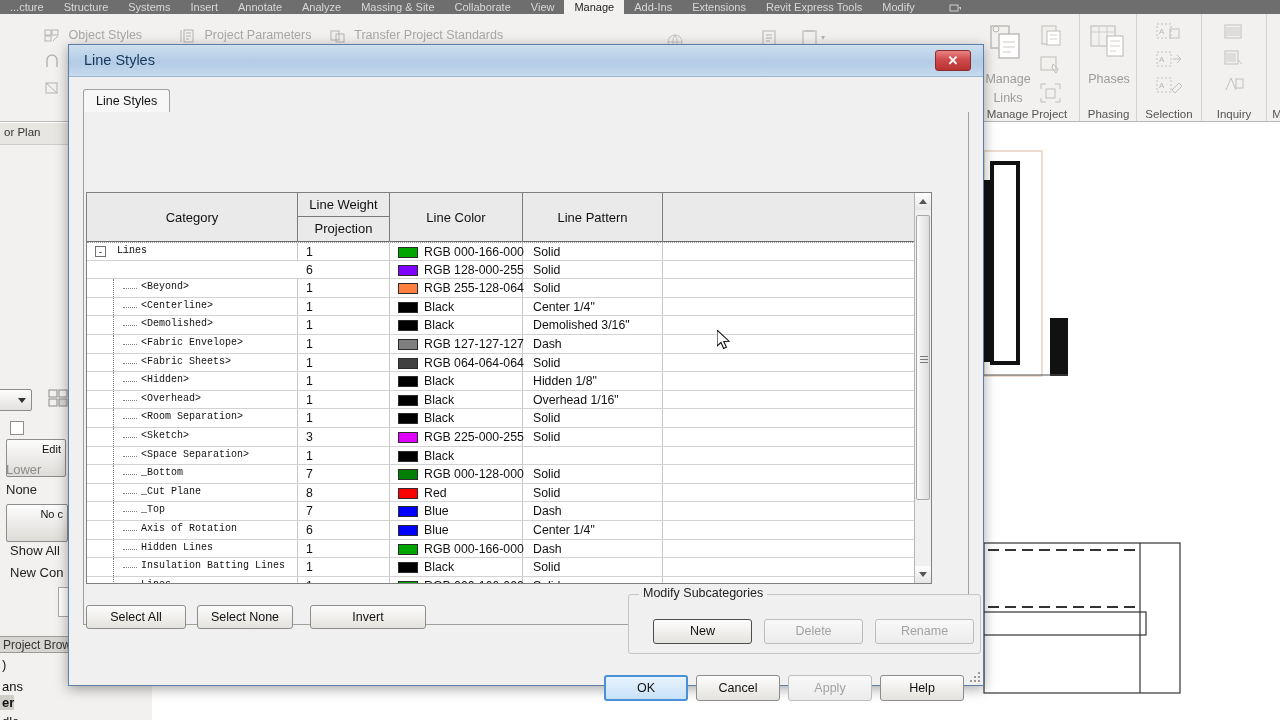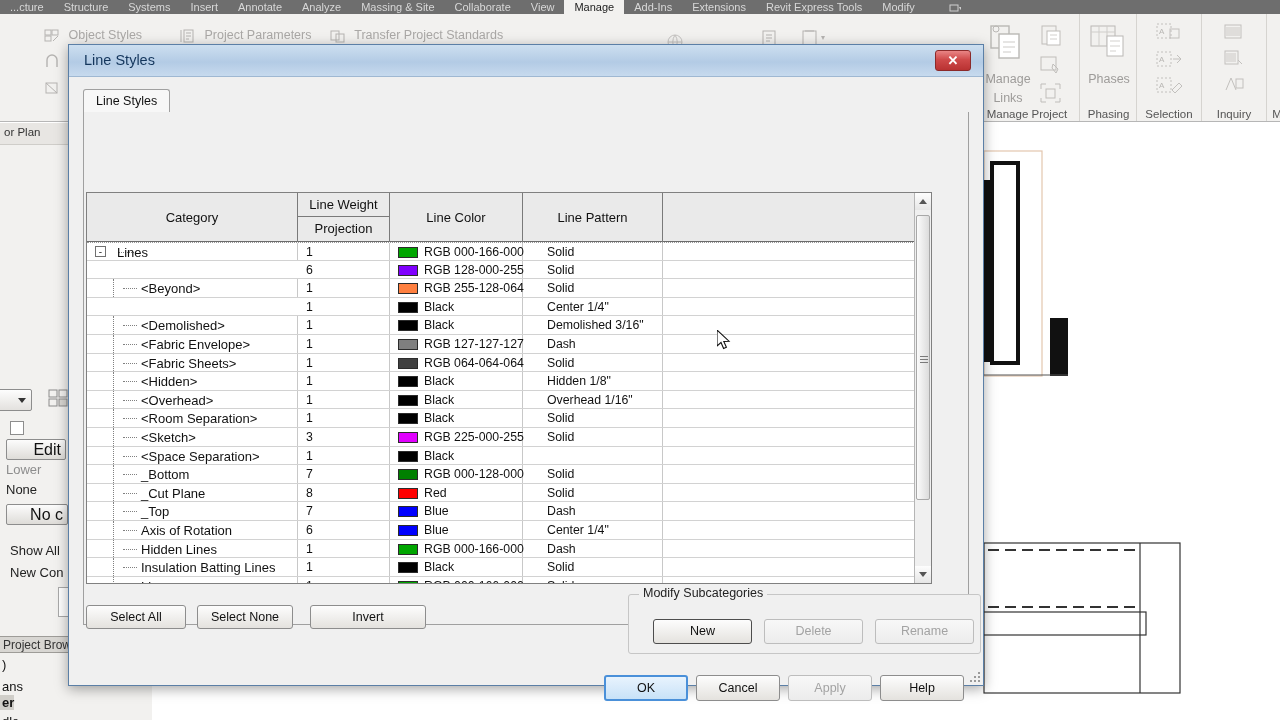--- a/index.html
+++ b/index.html
@@ -51,22 +51,22 @@
     position:absolute; left:-24px; top:266px; width:56px; height:22px;
     background:linear-gradient(#fdfdfd,#e3e1de);
     border:1px solid #8d8d8d; border-radius:2px; font-size:12px; color:#222;
   }
   .combo .arw { position:absolute; right:5px; top:8px; width:0;height:0;
     border-left:4px solid transparent;border-right:4px solid transparent;border-top:5px solid #333; }
 
   .chk { position:absolute; left:10px; top:298px; width:14px; height:14px; background:#fff; border:1px solid #8d8d8d;}
   .btnlike {
     position:absolute; background:linear-gradient(#fcfcfc,#dedcd8);
-    border:1px solid #8d8d8d; border-radius:2px; font-size:16px; color:#111;
-    text-align:right; padding-right:4px; line-height:19px; height:21px;
+    border:1px solid #8d8d8d; border-radius:2px; font-size:11px; color:#111;
+    text-align:right; padding-right:4px; line-height:19px; height:38px;
   }
   .plaintext { position:absolute; font-size:13px; color:#222; }
   .graytext { position:absolute; font-size:13px; color:#8d8d8d; }
 
   .pbHeader { position:absolute; left:0; top:513px; width:152px; height:17px; background:#d8d6d2; border-top:1px solid #9e9c98; border-bottom:1px solid #9e9c98; font-size:12px; color:#333; padding-left:3px; line-height:16px;}
   .treerow { position:absolute; left:0; font-size:13px; color:#111; white-space:nowrap; }
   .treerow.sel { background:#d0cec9; font-weight:bold; }
 
   
   .canvas { position:absolute; left:152px; top:123px; width:1128px; height:597px; background:#ffffff; }
@@ -116,25 +116,25 @@
   .hcell .lower { height:24px; line-height:24px; text-align:center; }
 
   .rows { position:absolute; left:0; top:49px; right:0; bottom:0; overflow:hidden; }
   .row { position:relative; height:18.6px; border-bottom:1px solid #d2d2d2; font-size:12.3px; color:#111; }
   .row.first { border-top:1px dotted #999; }
   .c-cat { position:absolute; left:0; top:0; width:211px; height:100%; border-right:1px solid #c8c8c8; }
   .c-wt  { position:absolute; left:211px; top:0; width:92px; height:100%; border-right:1px solid #c8c8c8; }
   .c-col { position:absolute; left:303px; top:0; width:133px; height:100%; border-right:1px solid #c8c8c8; }
   .c-pat { position:absolute; left:436px; top:0; width:140px; height:100%; border-right:1px solid #c8c8c8; }
   .c-end { position:absolute; left:576px; top:0; right:0; height:100%; }
-  .cat-txt { position:absolute; top:2px; font-size:13px; white-space:nowrap; }
+  .cat-txt { position:absolute; top:2px; font-size:10px; white-space:nowrap;font-family:Liberation Mono, monospace; }
   .lvl0 .cat-txt { left:30px; }
   .lvl1 .cat-txt { left:54px; }
   .wt-txt { position:absolute; left:8px; top:2px; }
-  .pat-txt { position:absolute; left:24px; top:2px; white-space:nowrap; }
+  .pat-txt { position:absolute; left:10px; top:2px; white-space:nowrap; }
   .sw { position:absolute; left:8px; top:4px; width:20px; height:11px; border:1px solid #2b2b2b; }
   .col-txt { position:absolute; left:34px; top:2px; white-space:nowrap; }
   .expander { position:absolute; left:8px; top:3px; width:11px; height:11px; border:1px solid #707070; background:#fff; font-size:10px; line-height:9px; text-align:center; color:#333; cursor:pointer;}
   .treeline { position:absolute; left:31px; top:9px; width:18px; border-top:1px dotted #808080; }
   .treeline2 { position:absolute; left:26px; top:0; bottom:0; border-left:1px dotted #808080; }
 
   
   .vsb { position:absolute; right:0; top:0; width:17px; bottom:0; background:#f0f0f0; border-left:1px solid #b5b5b5; }
   .vsb .arrow { position:absolute; left:0; width:16px; height:17px; background:linear-gradient(#fdfdfd,#e6e6e6); }
   .vsb .arrow.up { top:0; } .vsb .arrow.dn { bottom:0; }
@@ -468,20 +468,25 @@
               <div class="c-col">
                 <span class="sw" style="background: rgb(255, 128, 64);"></span>
                 <span class="col-txt">RGB 255-128-064</span>
               </div>
               <div class="c-pat">
                 <span class="pat-txt">Solid</span>
               </div>
               <div class="c-end"></div>
             </div>
             <div class="row lvl1">
+              <div class="c-cat">
+                <div style="position: absolute; left: 36px; top: 9px; width: 14px; border-top: 1px dotted rgb(128, 128, 128);"></div>
+                <div class="treeline2"></div>
+                <span class="cat-txt">&lt;Centerline&gt;</span>
+              </div>
               <div class="c-wt">
                 <span class="wt-txt">1</span>
               </div>
               <div class="c-col">
                 <span class="sw" style="background: rgb(0, 0, 0);"></span>
                 <span class="col-txt">Black</span>
               </div>
               <div class="c-pat">
                 <span class="pat-txt">Center 1/4"</span>
               </div>

